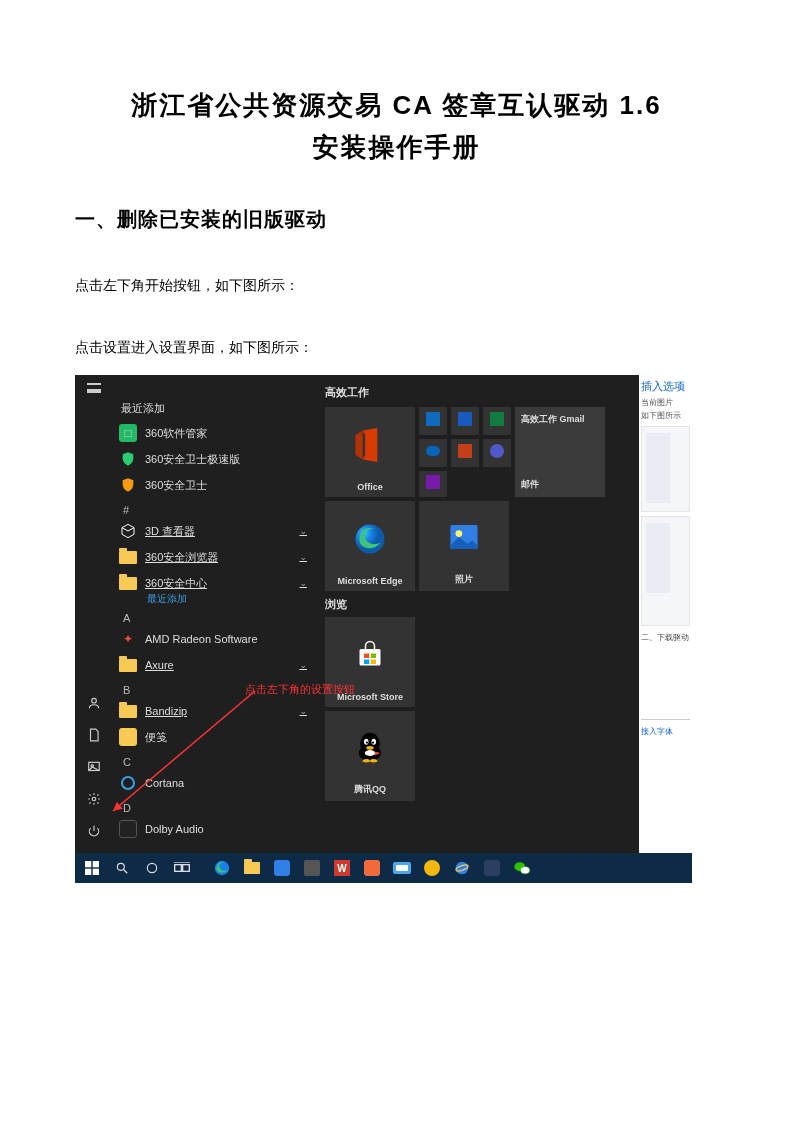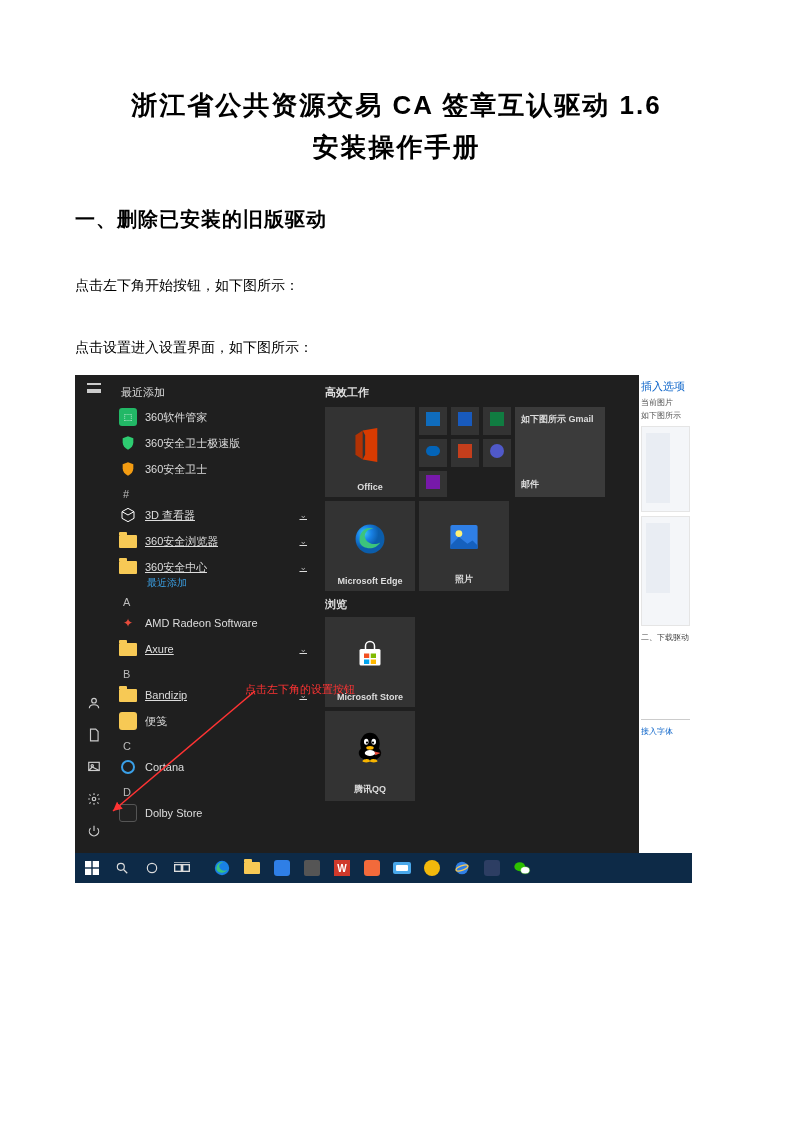--- a/index.html
+++ b/index.html
@@ -11,21 +11,21 @@
   
   .shot{position:relative;margin-top:18px;width:617px;height:508px;background:#1f1f1f;overflow:hidden;}
   
   .rail{position:absolute;left:0;top:0;width:38px;height:478px;background:#1f1f1f;display:flex;flex-direction:column;color:#ccc;}
   .rail .ham{margin:8px auto 0;width:14px;height:10px;border-top:2px solid #ccc;border-bottom:2px solid #ccc;position:relative;}
   .rail .ham::after{content:"";position:absolute;top:4px;left:0;right:0;border-top:2px solid #ccc;}
   .rail .spacer{flex:1;}
   .rail .rico{width:38px;height:32px;display:flex;align-items:center;justify-content:center;}
   .rail svg{width:14px;height:14px;}
   
-  .apps{position:absolute;left:38px;top:0;width:200px;height:478px;background:#1f1f1f;color:#ddd;font-size:11px;padding-top:4px;}
+  .apps{position:absolute;left:38px;top:0;width:200px;height:478px;background:#1f1f1f;color:#ddd;font-size:11px;padding-top:20px;}
   .apps .hdr{font-size:11px;padding:6px 8px 4px;color:#ddd;}
   .apps .row{display:flex;align-items:center;height:26px;padding:0 6px;gap:8px;}
   .apps .row.exp{justify-content:space-between;text-decoration:underline;}
   .apps .row .lbl{white-space:nowrap;overflow:hidden;text-overflow:ellipsis;flex:1;}
   .apps .ico{width:18px;height:18px;display:flex;align-items:center;justify-content:center;font-size:12px;border-radius:3px;}
   .chev{color:#aaa;font-size:9px;}
   .apps .letter{color:#bbb;font-size:11px;padding:6px 10px 2px;}
   .sub{color:#3a9bdc;font-size:10px;padding-left:34px;margin-top:-4px;}
   
   .tiles{position:absolute;left:238px;top:0;width:326px;height:478px;background:#1f1f1f;color:#ddd;font-weight:bold;}
@@ -184,21 +184,21 @@
           <div class="ico">
             <svg viewBox="0 0 24 24" width="16" height="16">
               <circle cx="12" cy="12" r="9" fill="none" stroke="#3aa0e8" stroke-width="3"></circle>
             </svg>
           </div>
           <span class="lbl">Cortana</span>
         </div>
       <div class="letter">D</div>
       <div class="row">
           <div class="ico" style="background:#222;border:1px solid #555;"></div>
-          <span class="lbl">Dolby Store</span>
+          <span class="lbl">Dolby Audio</span>
         </div>
     </div>
 
     <div class="tiles">
       <div class="grpL">高效工作</div>
 
       <div class="tile" style="left:12px;top:32px;width:90px;height:90px;">
         <div class="ti">
             <svg width="30" height="34" viewBox="0 0 24 28">
               <path fill="#d83b01" d="M6 2l12-2v28l-12-2 2-4V6z"></path>
@@ -238,21 +238,21 @@
             <div style="width:14px;height:14px;background:#5059c9;border-radius:50%;"></div>
           </div>
         </div>
       <div class="tile" style="left:106px;top:96px;width:28px;height:26px;">
           <div class="ti">
             <div style="width:14px;height:14px;background:#7719aa;"></div>
           </div>
         </div>
 
       <div class="tile" style="left:202px;top:32px;width:90px;height:90px;background:#3b3b3b;align-items:flex-start;padding:6px;">
-        <div style="font-size:9px;color:#ddd;">如下图所示 Gmail</div>
+        <div style="font-size:9px;color:#ddd;">高效工作 Gmail</div>
         <div style="flex:1"></div>
         <div class="tn" style="align-self:flex-start">邮件</div>
       </div>
 
       <div class="tile" style="left:12px;top:126px;width:90px;height:90px;">
         <div class="ti">
             <svg width="34" height="34" viewBox="0 0 40 40">
               <defs>
                 <radialGradient id="eg" cx="30%" cy="30%">
                   <stop offset="0" stop-color="#36c8f5"></stop>

